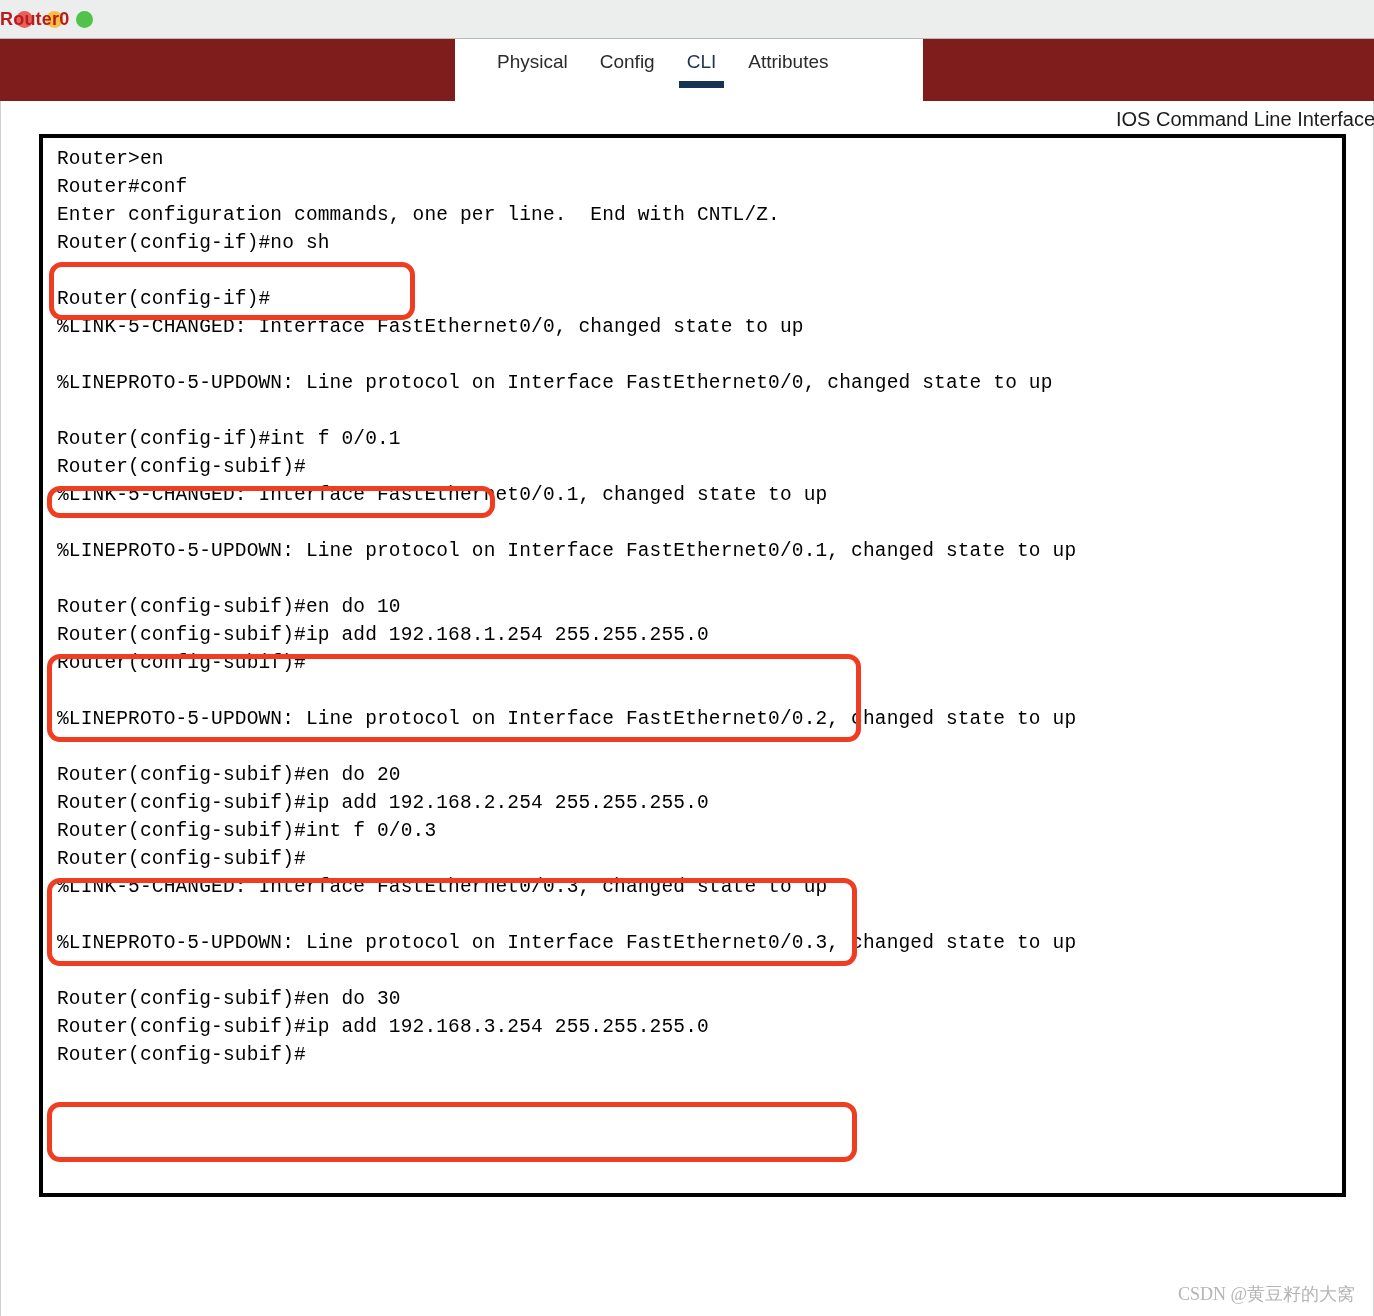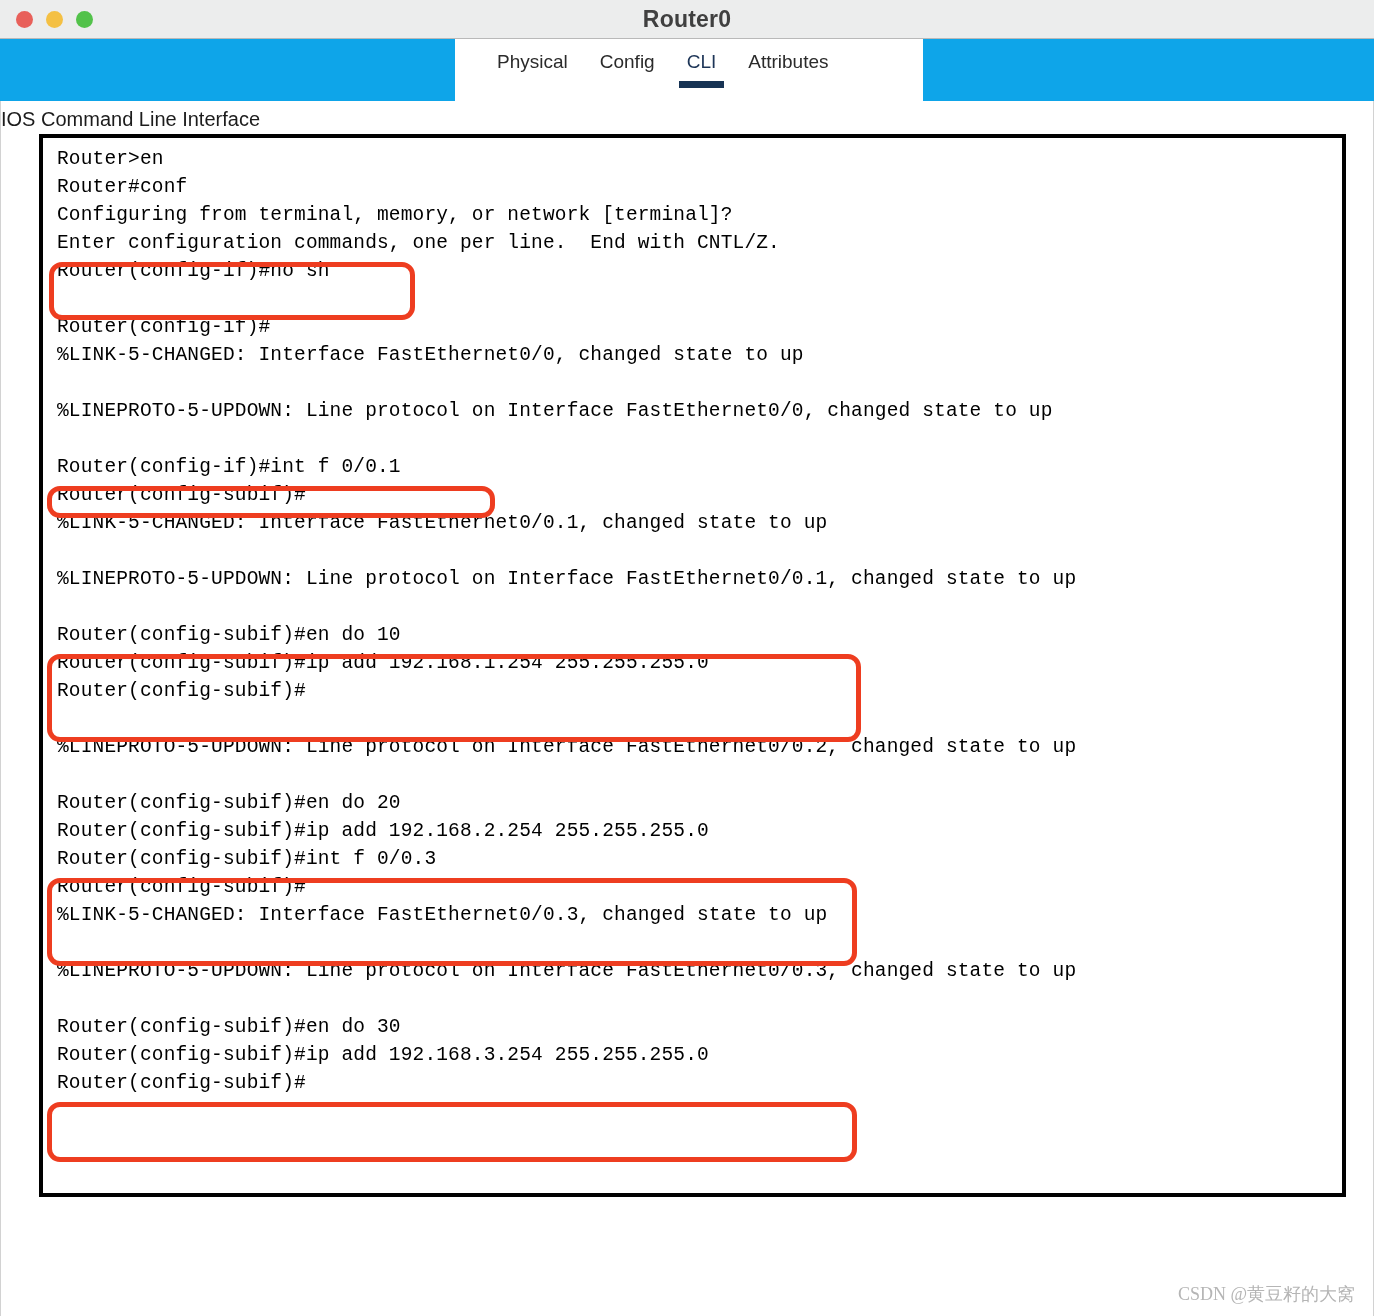--- a/index.html
+++ b/index.html
@@ -20,30 +20,30 @@
   .traffic {
     position: absolute; left: 16px; top: 11px;
     display: flex; gap: 13px;
   }
   .dot { width: 17px; height: 17px; border-radius: 50%; }
   .dot.red    { background: #e8605a; }
   .dot.yellow { background: #f4c044; }
   .dot.green  { background: #52c24a; }
   .win-title {
     position: absolute; left: 0; top: 0; width: 1374px; height: 39px;
-    line-height: 39px; text-align: center;
-    font-size: 23px; font-weight: bold; color: #404040;
+    line-height: 39px; 
+    font-size: 18px; font-weight: bold; color: #b91c1c;
     letter-spacing: .2px;
   }
 
   
   .tabzone {
     position: relative;
     width: 1374px; height: 62px;
-    background: #0ea5e9;
+    background: #7f1d1d;
   }
   .tabcard {
     position: absolute; left: 455px; top: 0;
     width: 468px; height: 62px;
     background: #ffffff;
     display: flex; align-items: flex-start;
     padding: 0 26px;
     gap: 0px;
   }
   .tab {
@@ -64,21 +64,21 @@
   
   .panel {
     position: relative;
     width: 1374px; height: 1215px;
     background: #ffffff;
     border-left: 1px solid #d2d2d2;
     border-right: 1px solid #d2d2d2;
   }
   .panel-heading {
     position: absolute; left: 0; top: 7px; width: 1374px;
-    text-align: left;
+    text-align: right;
     font-size: 20px; color: #1c1c1c;
   }
 
   
   .terminal {
     position: absolute;
     left: 38px; top: 33px;
     width: 1307px; height: 1063px;
     background: #ffffff;
     border: 4px solid #000000;
@@ -140,21 +140,20 @@
 
 <div class="panel">
 
   <div class="panel-heading">IOS Command Line Interface</div>
 
   <div class="terminal">
     <div class="term-inner">
       <div id="cli-lines">
           <div class="cli-line">Router&gt;en</div>
           <div class="cli-line">Router#conf</div>
-          <div class="cli-line">Configuring from terminal, memory, or network [terminal]?</div>
           <div class="cli-line">Enter configuration commands, one per line.  End with CNTL/Z.</div>
           <div class="cli-line">Router(config-if)#no sh</div>
           <div class="cli-line">&nbsp;</div>
           <div class="cli-line">Router(config-if)#</div>
           <div class="cli-line">%LINK-5-CHANGED: Interface FastEthernet0/0, changed state to up</div>
           <div class="cli-line">&nbsp;</div>
           <div class="cli-line">%LINEPROTO-5-UPDOWN: Line protocol on Interface FastEthernet0/0, changed state to up</div>
           <div class="cli-line">&nbsp;</div>
           <div class="cli-line">Router(config-if)#int f 0/0.1</div>
           <div class="cli-line">Router(config-subif)#</div>

